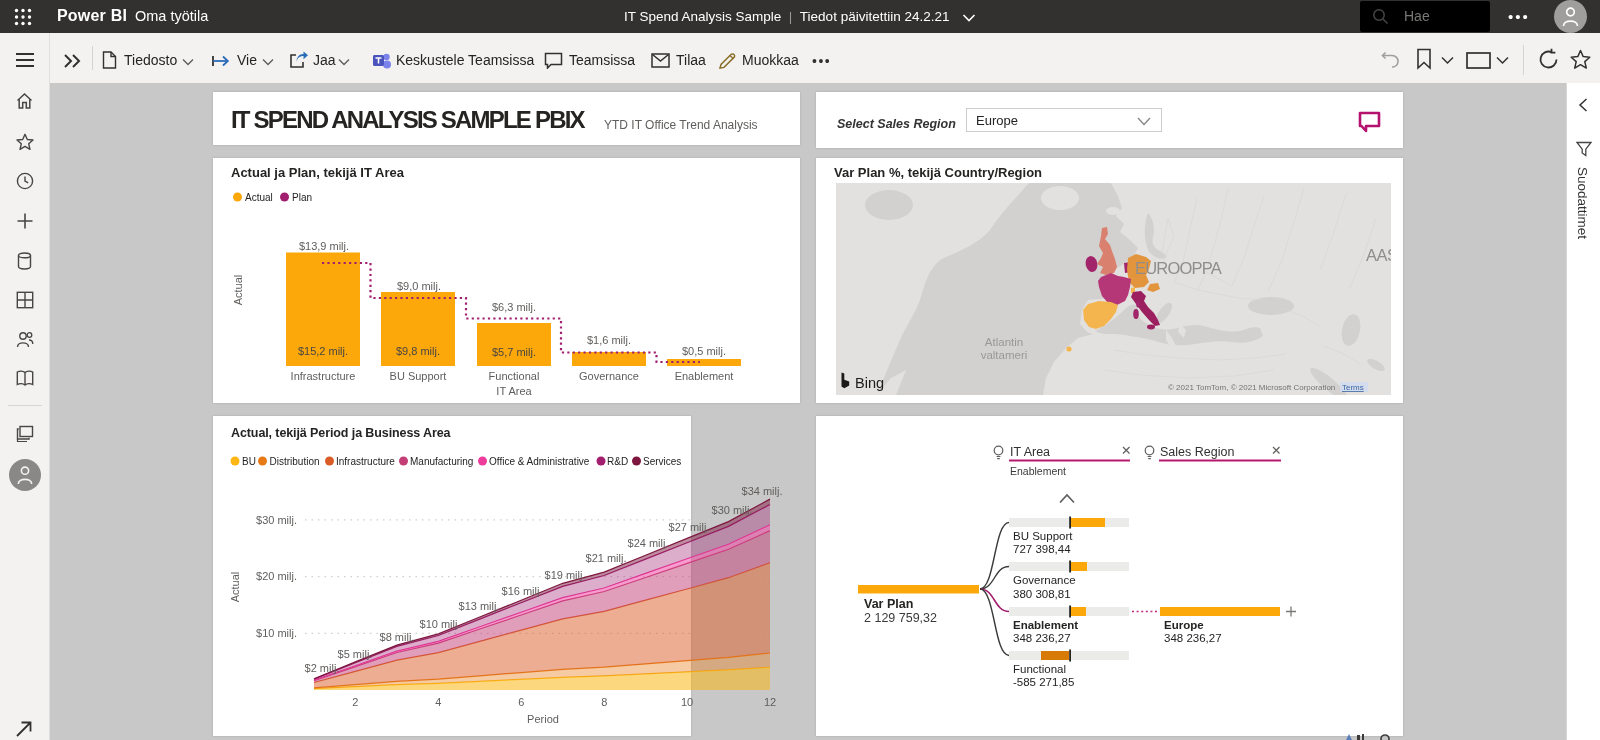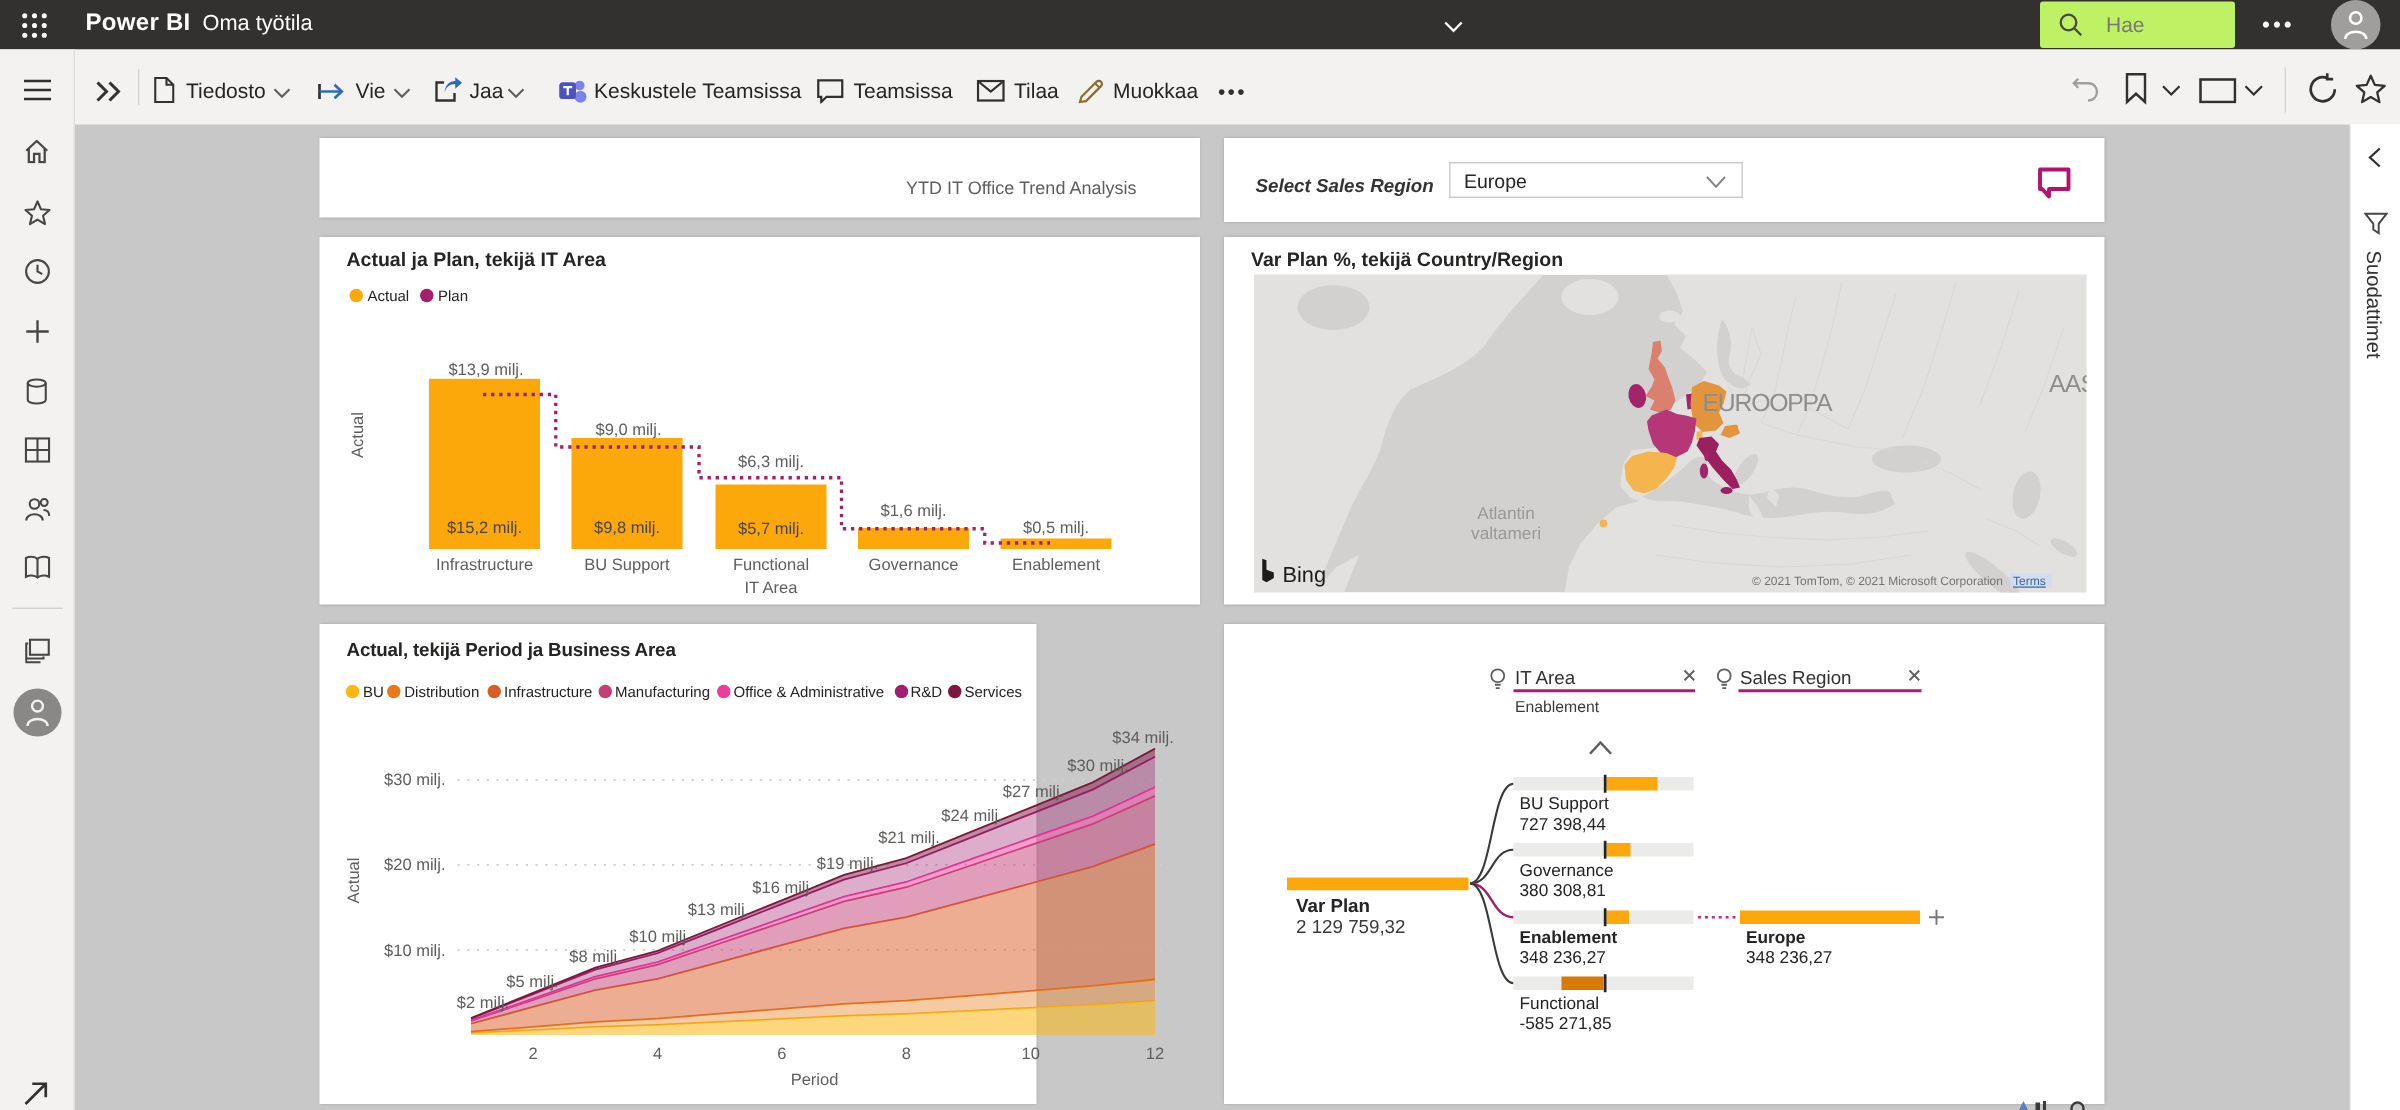--- a/index.html
+++ b/index.html
@@ -29,24 +29,25 @@
         <circle cx="2.5" cy="9" r="1.7"></circle>
         <circle cx="9" cy="9" r="1.7"></circle>
         <circle cx="15.5" cy="9" r="1.7"></circle>
         <circle cx="2.5" cy="15.5" r="1.7"></circle>
         <circle cx="9" cy="15.5" r="1.7"></circle>
         <circle cx="15.5" cy="15.5" r="1.7"></circle>
       </g>
   </svg>
   <span class="abs" style="left:57px;top:7px;font-size:16px;font-weight:bold;color:#ffffff;letter-spacing:0.2px">Power BI</span>
   <span class="abs" style="left:135px;top:8px;font-size:14.5px;color:#ffffff">Oma työtila</span>
+  <span class="abs" style="left:624px;top:9px;font-size:13.5px;color:#ffffff">IT Spend Analysis Sample&nbsp;&nbsp;<span style="color:#999795">|</span>&nbsp;&nbsp;Tiedot päivitettiin 24.2.21</span>
   <svg class="abs" style="left:962px;top:13px" width="14" height="10" viewBox="0 0 14 10">
       <path d="M1.5 2 L7 7.5 L12.5 2" stroke="#ffffff" stroke-width="1.6" fill="none"></path>
     </svg>
-  <div class="abs" style="left:1360px;top:1px;width:130px;height:31px;background:#bef264;border-radius:2px">
+  <div class="abs" style="left:1360px;top:1px;width:130px;height:31px;background:#000000;border-radius:2px">
     <svg class="abs" style="left:12px;top:7px" width="17" height="17" viewBox="0 0 17 17">
         <circle cx="7" cy="7" r="5.2" fill="none" stroke="#484644" stroke-width="1.5"></circle>
         <path d="M11 11 L15.5 15.5" stroke="#484644" stroke-width="1.5"></path>
       </svg>
     <span class="abs" style="left:44px;top:7px;font-size:14px;color:#7a7875">Hae</span>
   </div>
   <span class="abs" style="left:1508px;top:8px;font-size:15px;color:#ffffff;letter-spacing:2px">•••</span>
   <div class="abs" style="left:1554px;top:0px;width:33px;height:33px;border-radius:50%;background:#a09e9c">
     <svg class="abs" style="left:7px;top:6px" width="19" height="21" viewBox="0 0 19 21">
         <circle cx="9.5" cy="6" r="3.8" fill="none" stroke="#ffffff" stroke-width="1.7"></circle>
@@ -179,20 +180,21 @@
         <circle cx="9" cy="5.7" r="3.6" fill="none" stroke="#f3f2f1" stroke-width="1.6"></circle>
         <path d="M2.3 19 C2.3 12.8 15.7 12.8 15.7 19" fill="none" stroke="#f3f2f1" stroke-width="1.6"></path>
       </svg>
   </div>
   <svg class="abs" style="left:15px;top:687px" width="18" height="18" viewBox="0 0 18 18">
       <path d="M2 16 L15 3 M6.5 2.5 L15.5 2.5 L15.5 11.5" fill="none" stroke="#323130" stroke-width="1.8"></path>
     </svg>
 </div>
 <div id="canvas"></div>
 <div class="card" id="c1">
+  <span class="abs" style="left:18px;top:14px;font-size:24px;font-weight:bold;color:#252423;letter-spacing:-1.8px">IT SPEND ANALYSIS SAMPLE PBIX</span>
   <span class="abs" style="left:391px;top:26px;font-size:12px;color:#605e5c">YTD IT Office Trend Analysis</span>
 </div>
 <div class="card" id="c2">
   <span class="abs" style="left:21px;top:25px;font-size:12.5px;font-weight:bold;font-style:italic;color:#333">Select Sales Region</span>
   <div class="abs" style="left:150px;top:16px;width:196px;height:24px;background:#fff;border:1px solid #cfcdcb">
     <span class="abs" style="left:9px;top:4px;font-size:13px;color:#252423">Europe</span>
     <svg class="abs" style="left:170px;top:8px" width="14" height="9" viewBox="0 0 14 9">
         <path d="M1 1 L7 7.5 L13 1" stroke="#888583" stroke-width="1.3" fill="none"></path>
       </svg>
   </div>

